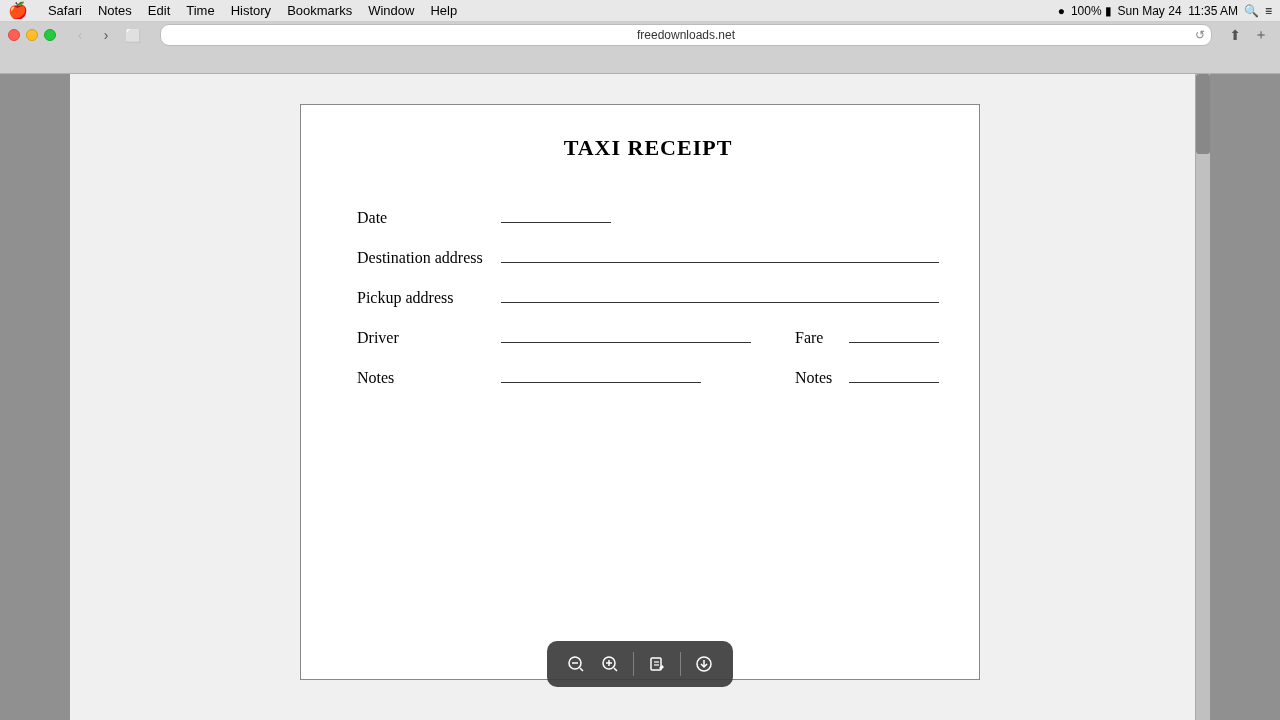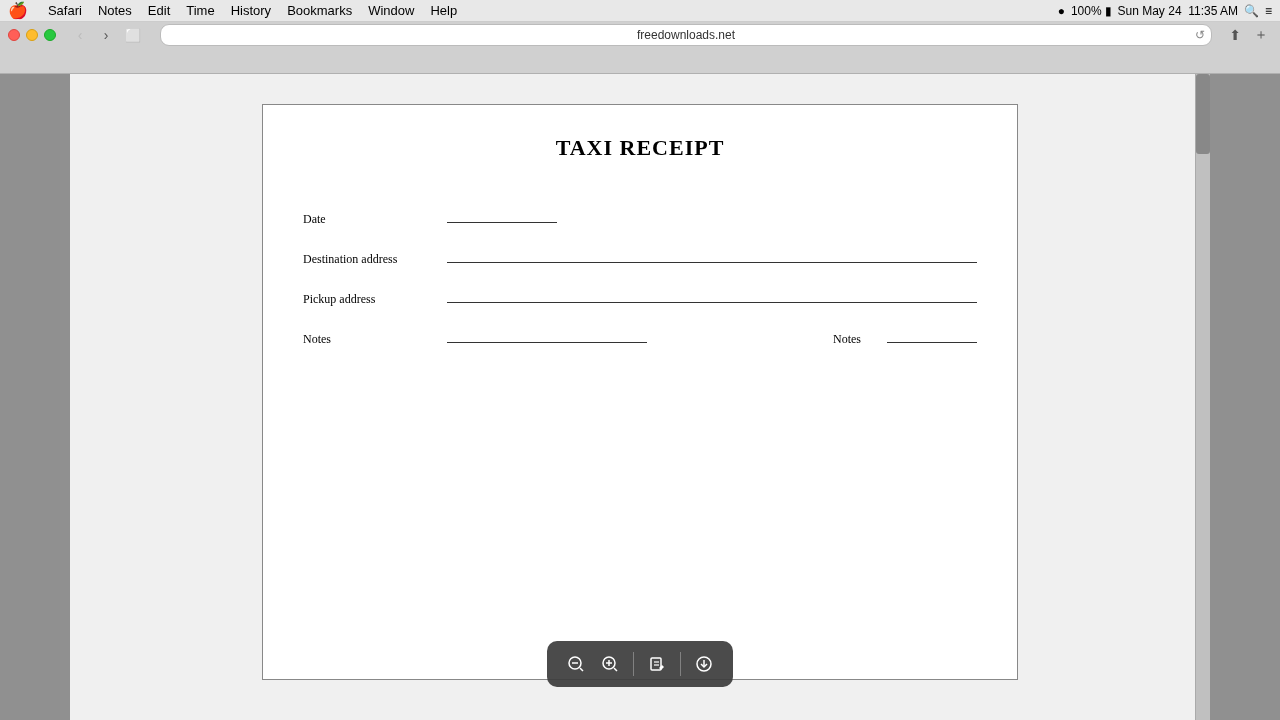--- a/index.html
+++ b/index.html
@@ -191,22 +191,22 @@
       width: 100%;
       height: 80px;
       background: #888;
       border-radius: 3px;
     }
 
     
     .receipt-container {
       background: white;
       border: 1px solid #888;
-      width: 756px;
-      padding: 30px 40px 40px 40px;
+      width: 680px;
+      padding: 30px 40px 40px 56px;
       margin-top: 10px;
       position: relative;
     }
 
     .receipt-title {
       text-align: center;
       font-size: 22px;
       font-weight: bold;
       letter-spacing: 1px;
       margin-bottom: 30px;
@@ -219,21 +219,21 @@
     }
 
     .receipt-row {
       display: flex;
       align-items: baseline;
       margin-bottom: 20px;
     }
 
     .receipt-label {
       min-width: 140px;
-      font-size: 12px;
+      font-size: 16px;
     }
 
     .receipt-line {
       flex: 1;
       border-bottom: 1px solid #333;
       height: 16px;
       margin-left: 4px;
     }
 
     .receipt-line-short {
@@ -362,20 +362,31 @@
         <div class="receipt-row">
           <span class="receipt-label">Destination address</span>
           <div class="receipt-line"></div>
         </div>
 
         <div class="receipt-row">
           <span class="receipt-label">Pickup address</span>
           <div class="receipt-line"></div>
         </div>
 
+        <div class="receipt-row">
+          <div class="left-col">
+            <span class="receipt-label">Driver</span>
+            <div class="receipt-line-short" style="width:250px;"></div>
+          </div>
+          <div style="flex:1;"></div>
+          <div class="right-col">
+            <span class="receipt-label" style="min-width:50px;">Fare</span>
+            <div class="receipt-line-short" style="width:90px;"></div>
+          </div>
+        </div>
 
 
         <div class="receipt-row">
           <div class="left-col">
             <span class="receipt-label">Notes</span>
             <div class="receipt-line-short" style="width:200px;"></div>
           </div>
           <div style="flex:1;"></div>
           <div class="right-col">
             <span class="receipt-label" style="min-width:50px;">Notes</span>

